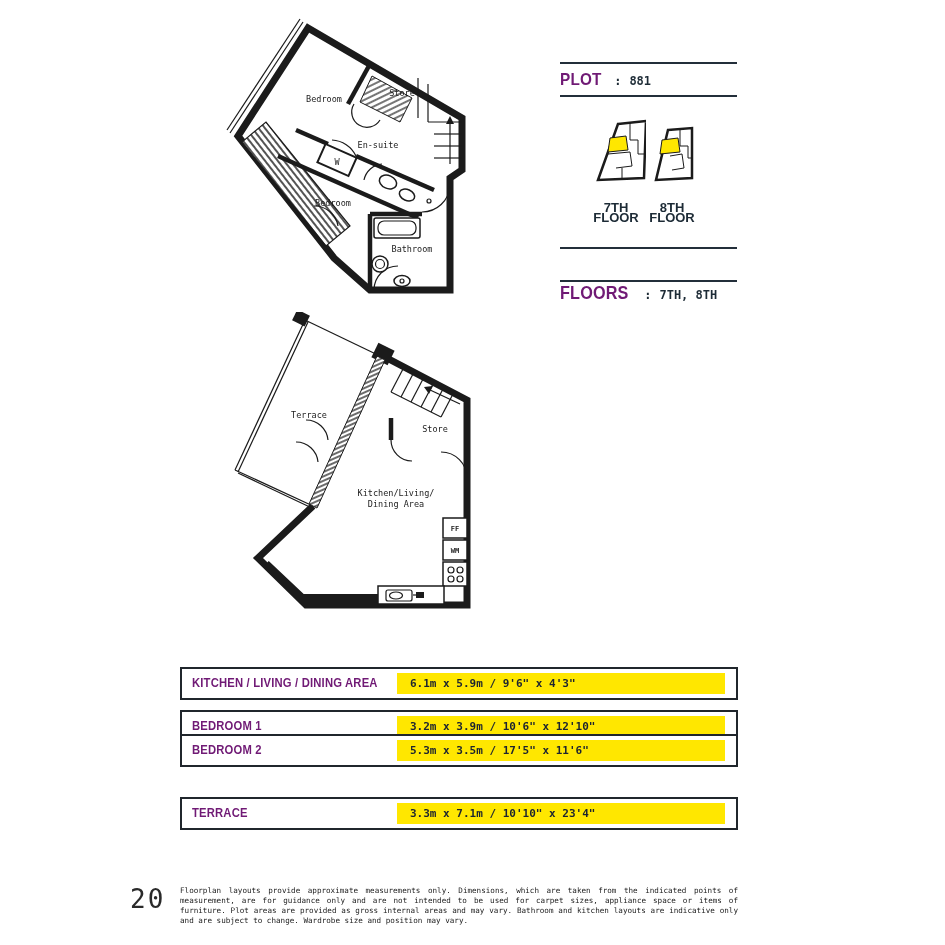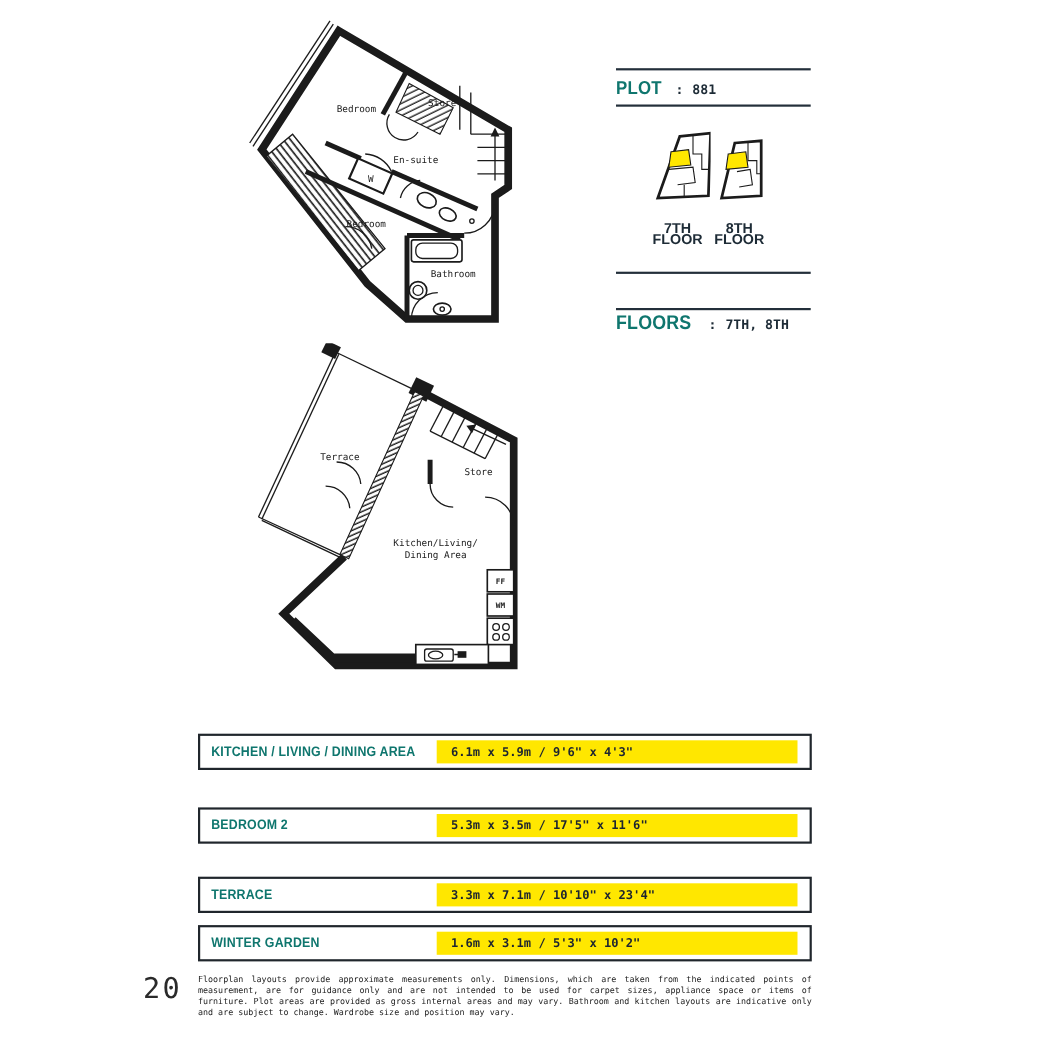--- a/index.html
+++ b/index.html
@@ -1,20 +1,20 @@
 <!DOCTYPE html>
 <html><head>
 <meta charset="utf-8">
 <style>
   html,body{margin:0;padding:0;background:#fff;}
   .page{position:relative;width:945px;height:945px;background:#ffffff;overflow:hidden;
         font-family:"Liberation Sans",sans-serif;color:#1d2b36;}
   .abs{position:absolute;}
   .rule{position:absolute;height:0;border-top:2px solid #232f3a;}
-  .hdr{font-weight:800;letter-spacing:.2px;color:#0f766e;}
+  .hdr{font-weight:800;letter-spacing:.2px;color:#701a75;}
   .cond{display:inline-block;transform:scaleX(.9);transform-origin:0 50%;font-weight:800;}
   .mono{font-family:"DejaVu Sans Mono",monospace;}
   .monob{font-family:"DejaVu Sans Mono",monospace;font-weight:700;}
   
   .panel-line{position:absolute;left:560px;width:177px;}
   .plot-row{display:flex;align-items:baseline;gap:8px;}
   .loc-label{position:absolute;text-align:center;font-weight:700;font-size:13px;line-height:10px;color:#1d2b36;}
   
   .row{position:absolute;left:180px;width:554px;height:29px;border:2px solid #20262c;background:#fff;}
   .row .name{position:absolute;left:10px;top:0;height:30px;line-height:29px;font-size:12.5px;}
@@ -250,35 +250,35 @@
 
   <div class="rule" style="left:560px;top:280px;width:177px;"></div>
 
 
   <div class="row" style="top:667px;">
     <span class="name hdr"><span class="cond">KITCHEN / LIVING / DINING AREA</span></span>
     <div class="bar">
       <div class="dims">6.1m x 5.9m / 9'6" x 4'3"</div>
     </div>
   </div>
+  <div class="row" style="top:710px;">
+    <span class="name hdr"><span class="cond">BEDROOM 1</span></span>
+    <div class="bar">
+      <div class="dims">3.2m x 3.9m / 10'6" x 12'10"</div>
+    </div>
+  </div>
   <div class="row" style="top:734px;">
     <span class="name hdr"><span class="cond">BEDROOM 2</span></span>
     <div class="bar">
       <div class="dims">5.3m x 3.5m / 17'5" x 11'6"</div>
     </div>
   </div>
   <div class="row" style="top:797px;">
     <span class="name hdr"><span class="cond">TERRACE</span></span>
     <div class="bar">
       <div class="dims">3.3m x 7.1m / 10'10" x 23'4"</div>
     </div>
   </div>
-  <div class="row" style="top:841px;">
-    <span class="name hdr"><span class="cond">WINTER GARDEN</span></span>
-    <div class="bar">
-      <div class="dims">1.6m x 3.1m / 5'3" x 10'2"</div>
-    </div>
-  </div>
 
   <div class="pagenum">20</div>
   <div class="disclaimer">Floorplan layouts provide approximate measurements only. Dimensions, which are taken from the indicated points of measurement, are for guidance only and are not intended to be used for carpet sizes, appliance space or items of furniture. Plot areas are provided as gross internal areas and may vary. Bathroom and kitchen layouts are indicative only and are subject to change. Wardrobe size and position may vary.</div>
 
 </div>
 
 </body></html>

